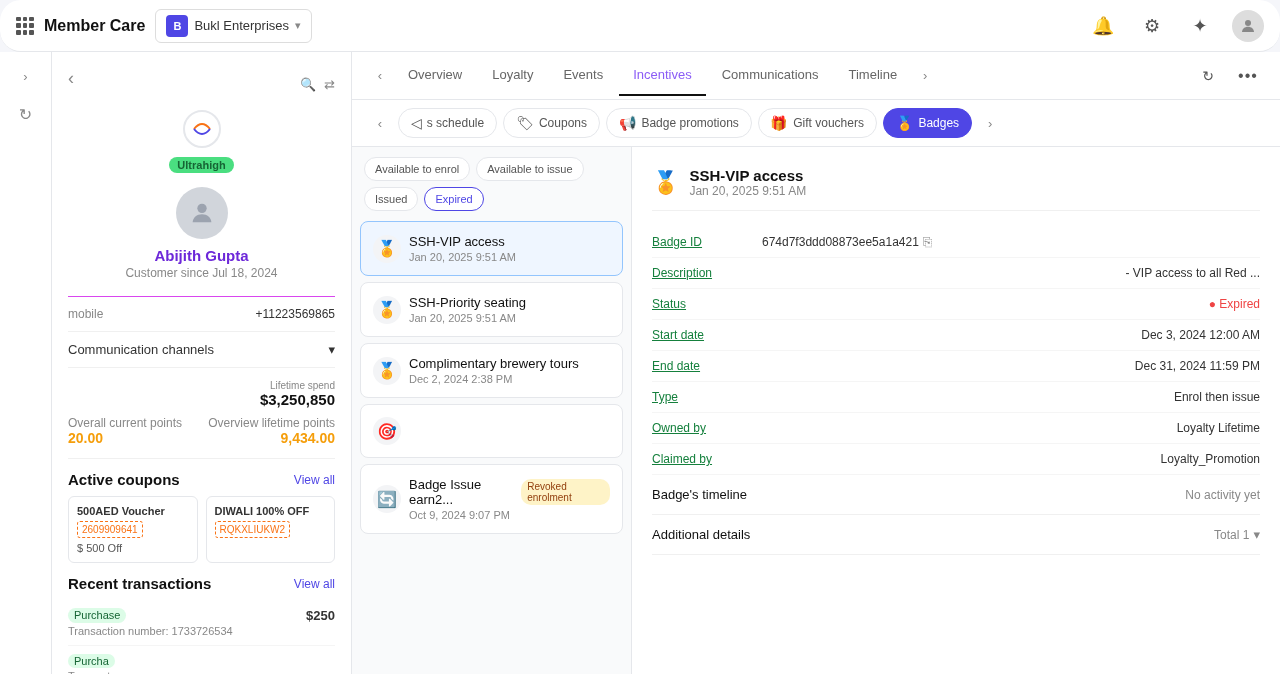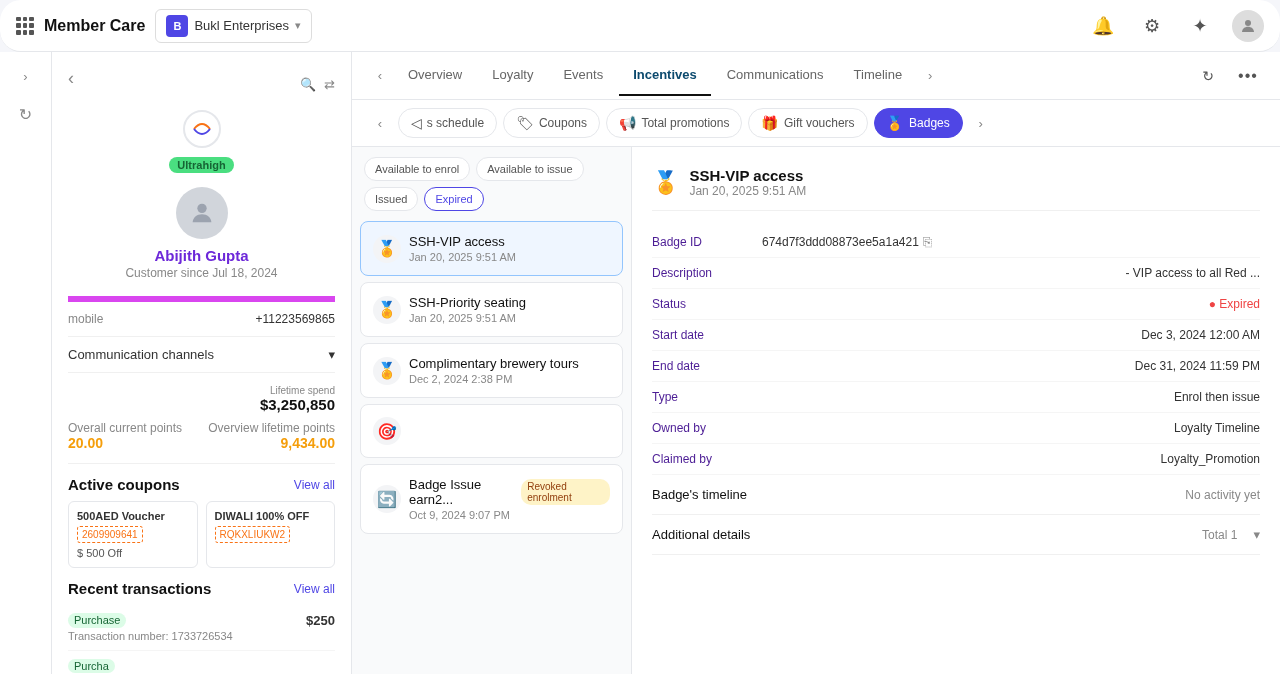--- a/index.html
+++ b/index.html
@@ -26,21 +26,21 @@
     .sidebar { width: 52px; background: #fff; border-right: 1px solid #e5e7eb; display: flex; flex-direction: column; align-items: center; padding-top: 10px; gap: 8px; }
     .sidebar-toggle { width: 28px; height: 28px; display: flex; align-items: center; justify-content: center; cursor: pointer; color: #888; }
     .sidebar-icon { width: 32px; height: 32px; display: flex; align-items: center; justify-content: center; cursor: pointer; color: #888; border-radius: 6px; font-size: 16px; }
 
     
     .main-content { flex: 1; display: flex; overflow: hidden; }
 
     
     .customer-panel { width: 300px; background: #fff; border-right: 1px solid #e5e7eb; overflow-y: auto; padding: 16px; }
     .back-btn { color: #888; cursor: pointer; margin-bottom: 12px; display: flex; align-items: center; font-size: 18px; }
-    .customer-header { text-align: center; padding-bottom: 16px; border-bottom: 6px solid #d946ef; }
+    .customer-header { text-align: center; padding-bottom: 16px; border-bottom: 1px solid #d946ef; }
     .customer-logo { width: 40px; height: 40px; margin: 0 auto 8px; }
     .customer-avatar { width: 52px; height: 52px; background: #d1d5db; border-radius: 50%; margin: 8px auto; display: flex; align-items: center; justify-content: center; }
     .tier-badge { display: inline-block; background: #4ade80; color: #166534; font-size: 11px; font-weight: 600; padding: 2px 8px; border-radius: 12px; margin-bottom: 6px; }
     .customer-name { font-size: 15px; font-weight: 700; color: #6d28d9; }
     .customer-since { font-size: 12px; color: #888; margin-top: 2px; }
     .contact-row { display: flex; justify-content: space-between; align-items: center; padding: 10px 0; border-bottom: 1px solid #f0f0f0; }
     .contact-label { font-size: 12px; color: #888; }
     .contact-value { font-size: 12px; color: #333; }
     .comm-channels { display: flex; justify-content: space-between; align-items: center; padding: 10px 0; cursor: pointer; border-bottom: 1px solid #f0f0f0; }
     .comm-label { font-size: 13px; color: #333; }
@@ -66,21 +66,21 @@
     .transaction-header { display: flex; justify-content: space-between; margin-bottom: 2px; }
     .txn-type { font-size: 11px; color: #166534; background: #dcfce7; padding: 1px 6px; border-radius: 10px; }
     .txn-amount { font-size: 13px; font-weight: 600; }
     .txn-number { font-size: 11px; color: #888; }
 
     
     .right-panel { flex: 1; background: #f9fafb; display: flex; flex-direction: column; overflow: hidden; }
     .tabs-bar { background: #fff; border-bottom: 1px solid #e5e7eb; display: flex; align-items: center; padding: 0 16px; height: 48px; gap: 2px; }
     .tab-arrow { width: 24px; height: 24px; display: flex; align-items: center; justify-content: center; cursor: pointer; color: #888; border-radius: 4px; }
     .tab-item { padding: 12px 14px; font-size: 13px; color: #666; cursor: pointer; border-bottom: 2px solid transparent; white-space: nowrap; }
-    .tab-item.active { color: #0c4a6e; font-weight: 700; border-bottom-color: #111; }
+    .tab-item.active { color: #8b5cf6; font-weight: 400; border-bottom-color: #111; }
     .tab-icons { margin-left: auto; display: flex; align-items: center; gap: 8px; }
     .incentives-tabs { background: #fff; border-bottom: 1px solid #e5e7eb; display: flex; align-items: center; padding: 8px 16px; gap: 6px; }
     .inc-tab { display: flex; align-items: center; gap: 5px; padding: 6px 12px; border: 1px solid #e5e7eb; border-radius: 20px; font-size: 12px; color: #555; cursor: pointer; background: #fff; white-space: nowrap; }
     .inc-tab.active { background: #4f46e5; color: #fff; border-color: #4f46e5; }
     .inc-tab-icon { font-size: 14px; }
     .inc-tab-arrow { width: 24px; height: 24px; display: flex; align-items: center; justify-content: center; cursor: pointer; color: #888; }
 
     .content-area { flex: 1; display: flex; overflow: hidden; }
     
     
@@ -101,21 +101,21 @@
     .badge-item-tag.revoked { background: #fef3c7; color: #92400e; }
 
     
     .badge-detail { flex: 1; background: #fff; padding: 20px; overflow-y: auto; }
     .detail-header { display: flex; align-items: center; gap: 10px; margin-bottom: 16px; padding-bottom: 12px; border-bottom: 1px solid #f0f0f0; }
     .detail-icon { font-size: 22px; }
     .detail-title { font-size: 15px; font-weight: 600; color: #111; }
     .detail-date { font-size: 12px; color: #888; }
     .detail-table { width: 100%; }
     .detail-row { display: flex; padding: 8px 0; border-bottom: 1px solid #f5f5f5; }
-    .detail-label { width: 110px; font-size: 12px; color: #4c1d95; flex-shrink: 0; }
+    .detail-label { width: 110px; font-size: 12px; color: #15803d; flex-shrink: 0; text-decoration: underline; }
     .detail-value { font-size: 12px; color: #333; flex: 1; text-align: right; }
     .detail-value.expired { color: #ef4444; font-weight: 500; }
     .detail-value.dot-expired::before { content: '● '; color: #ef4444; }
     .badge-id-row { display: flex; align-items: center; gap: 4px; justify-content: flex-end; }
     .copy-icon { color: #888; cursor: pointer; font-size: 12px; }
     .section-row { display: flex; justify-content: space-between; align-items: center; padding: 12px 0; border-bottom: 1px solid #f0f0f0; }
     .section-row-label { font-size: 13px; font-weight: 500; color: #111; text-align: right; }
     .section-row-value { font-size: 12px; color: #888; }
     .expand-icon { color: #888; cursor: pointer; }
   </style>
@@ -279,21 +279,21 @@
         <div class="inc-tab">
           <span class="inc-tab-icon">◁</span>
           <span>s schedule</span>
         </div>
         <div class="inc-tab">
           <span class="inc-tab-icon">🏷</span>
           <span>Coupons</span>
         </div>
         <div class="inc-tab">
           <span class="inc-tab-icon">📢</span>
-          <span>Total promotions</span>
+          <span>Badge promotions</span>
         </div>
         <div class="inc-tab">
           <span class="inc-tab-icon">🎁</span>
           <span>Gift vouchers</span>
         </div>
         <div class="inc-tab active">
           <span class="inc-tab-icon">🏅</span>
           <span>Badges</span>
         </div>
         <div class="inc-tab-arrow">›</div>
@@ -400,37 +400,37 @@
               <span class="detail-value">Dec 31, 2024 11:59 PM</span>
             </div>
 
             <div class="detail-row">
               <span class="detail-label">Type</span>
               <span class="detail-value">Enrol then issue</span>
             </div>
 
             <div class="detail-row">
               <span class="detail-label">Owned by</span>
-              <span class="detail-value">Loyalty Timeline</span>
+              <span class="detail-value">Loyalty Lifetime</span>
             </div>
 
             <div class="detail-row">
               <span class="detail-label">Claimed by</span>
               <span class="detail-value">Loyalty_Promotion</span>
             </div>
           </div>
 
           <div class="section-row">
             <span class="section-row-label">Badge's timeline</span>
             <span class="section-row-value">No activity yet</span>
           </div>
 
           <div class="section-row" style="cursor:pointer;">
             <span class="section-row-label">Additional details</span>
-            <div style="display:flex; align-items:center; gap:16px;">
+            <div style="display:flex; align-items:center; gap:4px;">
               <span class="section-row-value">Total 1</span>
               <span class="expand-icon">▾</span>
             </div>
           </div>
         </div>
       </div>
     </div>
   </div>
 </div>
 

